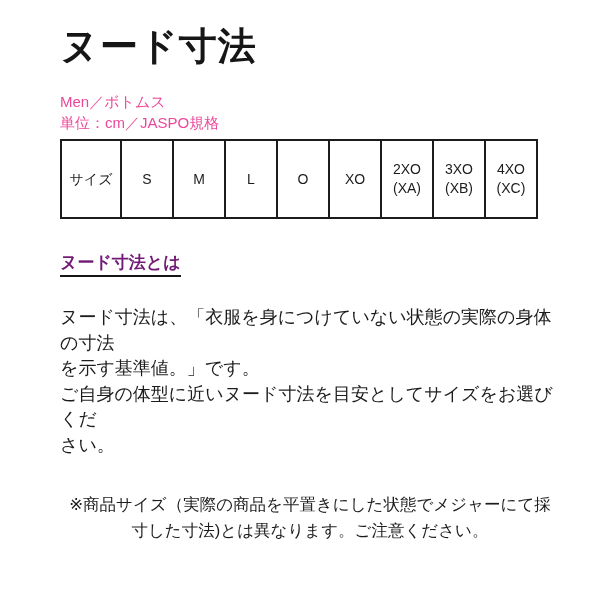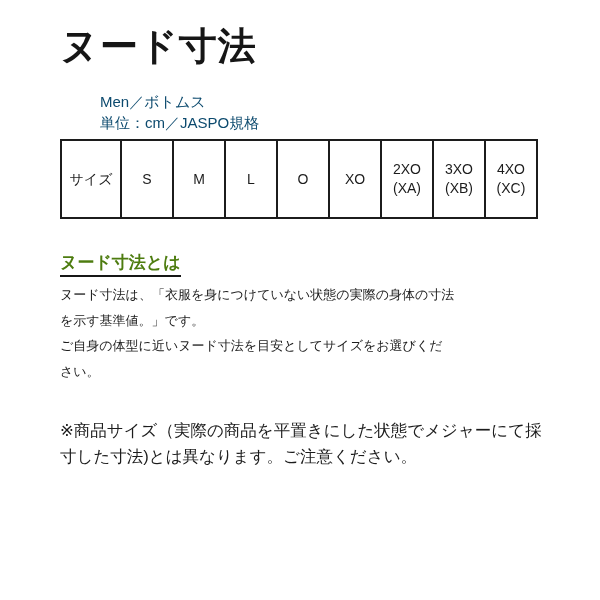--- a/index.html
+++ b/index.html
@@ -20,22 +20,21 @@
     font-weight: 700;
     line-height: 1.0;
     letter-spacing: 1px;
     color: #161616;
   }
   .subtitle {
     margin-top: 26px;
     font-size: 15px;
     line-height: 21px;
     white-space: pre-line;
-    color: #0c4a6e;
-    margin-left: 40px;
+    color: #ec4899;
   }
   table.size-table {
     margin-top: 6px;
     border-collapse: collapse;
     table-layout: fixed;
     width: 448px;
   }
   table.size-table th, table.size-table td {
     border: 2px solid #1c1c1c;
     text-align: center;
@@ -58,40 +57,41 @@
   }
   tr.data-row th {
     font-size: 14px;
     line-height: 18px;
     word-break: break-all;
   }
   .section-heading {
     margin-top: 32px;
     font-size: 17px;
     font-weight: 700;
-    color: #4d7c0f;
+    color: #701a75;
   }
   .section-heading .underline {
     display: inline-block;
     border-bottom: 2px solid #161616;
     padding-bottom: 1px;
   }
   .body-text {
-    margin-top: 5px;
-    font-size: 13px;
+    margin-top: 28px;
+    font-size: 18px;
     line-height: 25.5px;
     white-space: pre-line;
     color: #1c1c1c;
   }
   .note-text {
     margin-top: 33px;
     font-size: 16.5px;
     line-height: 26px;
     white-space: pre-line;
     color: #1c1c1c;
+    text-align: center;
   }
 </style>
 </head>
 <body>
 
 <div class="page">
 
   <h1 class="title">ヌード寸法</h1>
 
   <div class="subtitle">Men／ボトムス

